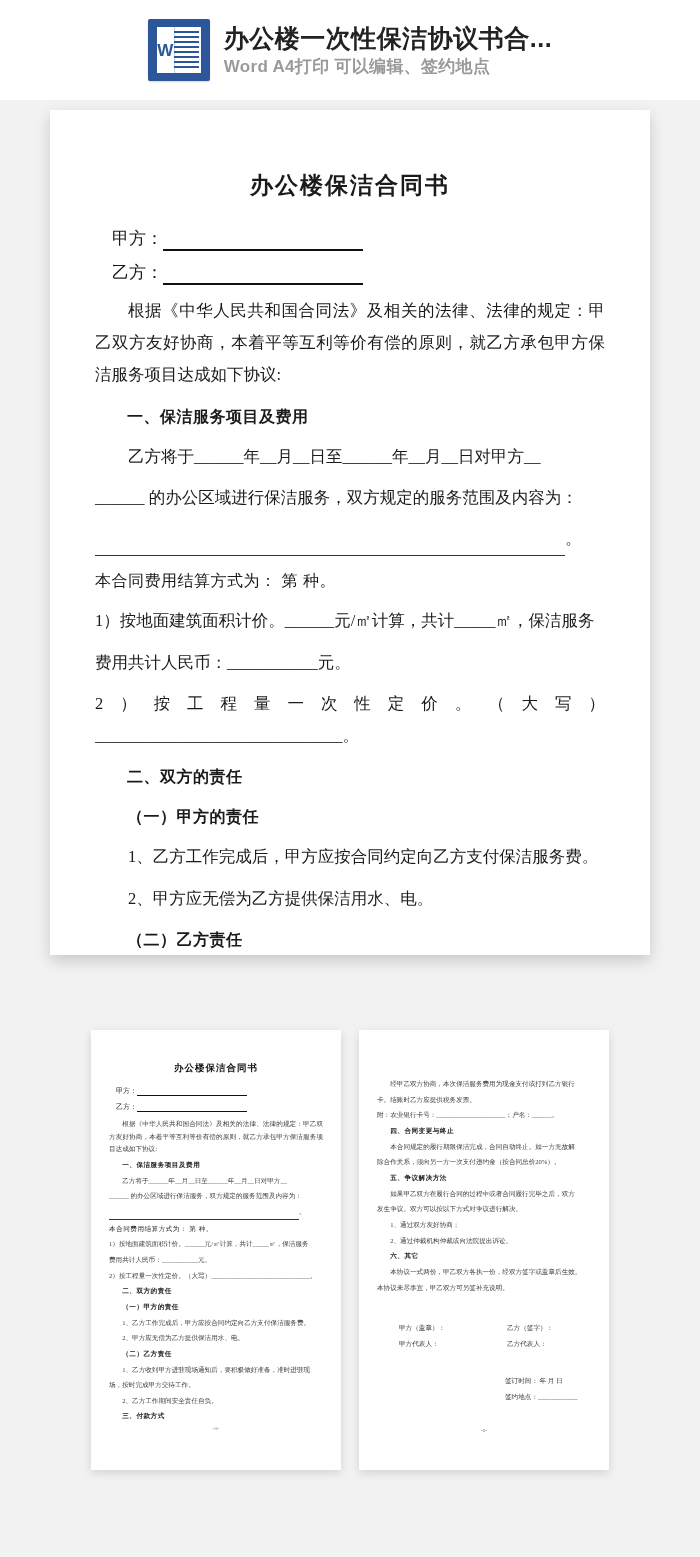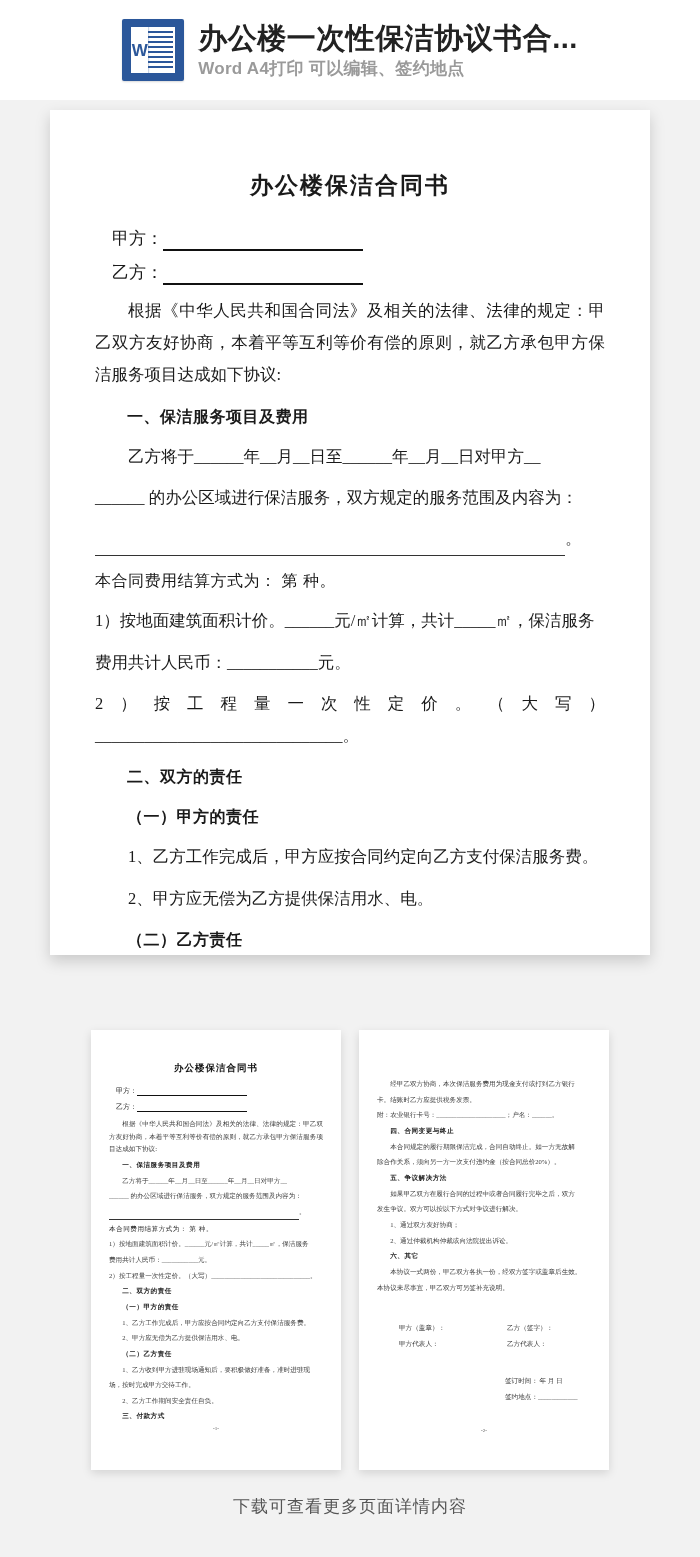--- a/index.html
+++ b/index.html
@@ -69,21 +69,21 @@
     width: 17px; height: 46px;
     display: flex; align-items: center; justify-content: center;
     color: #2b579a;
     font-size: 17px;
     font-weight: bold;
     font-family: "Liberation Sans", sans-serif;
     line-height: 1;
   }
   .header-text { display: flex; flex-direction: column; gap: 4px; }
   .header-title {
-    font-size: 29px;
+    font-size: 25px;
     font-weight: bold;
     color: #222222;
     letter-spacing: 0.5px;
     white-space: nowrap;
     line-height: 1.15;
   }
   .header-sub {
     font-size: 17px;
     font-weight: bold;
     color: #9a9a9a;
@@ -314,15 +314,14 @@
           <div>签订时间：        年   月   日</div>
           <div>签约地点：____________</div>
         </div>
 
         <div class="page-num" style="margin-top:26px">-2-</div>
       </div>
     </div>
 
   </div>
 
-  <div class="footer">下载可查看更多页面详情内容</div>
 
 </div>
 
 </body></html>

